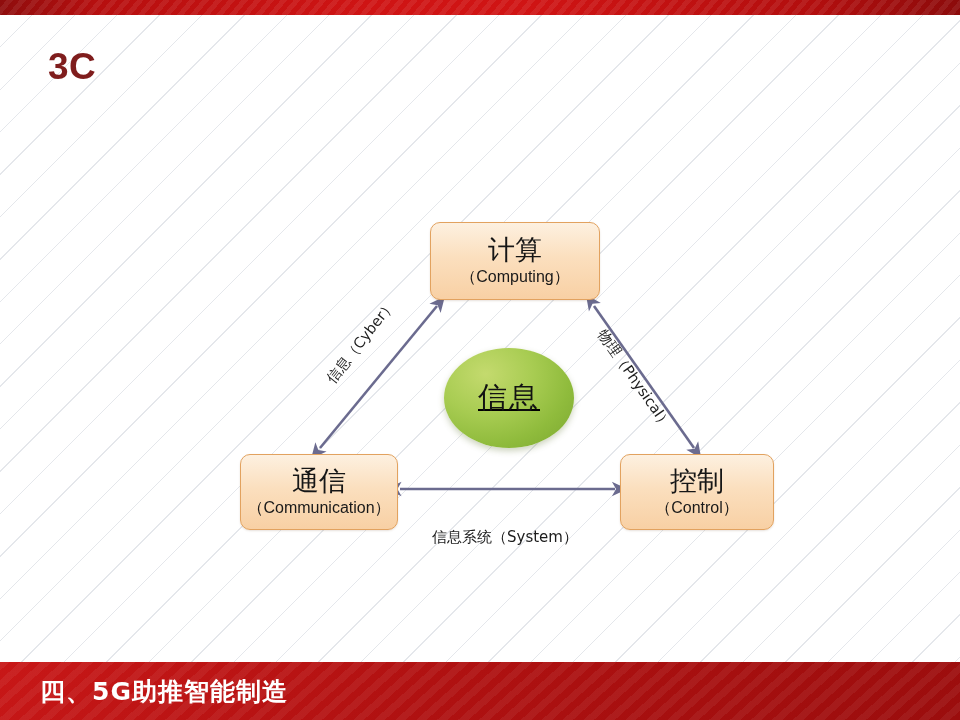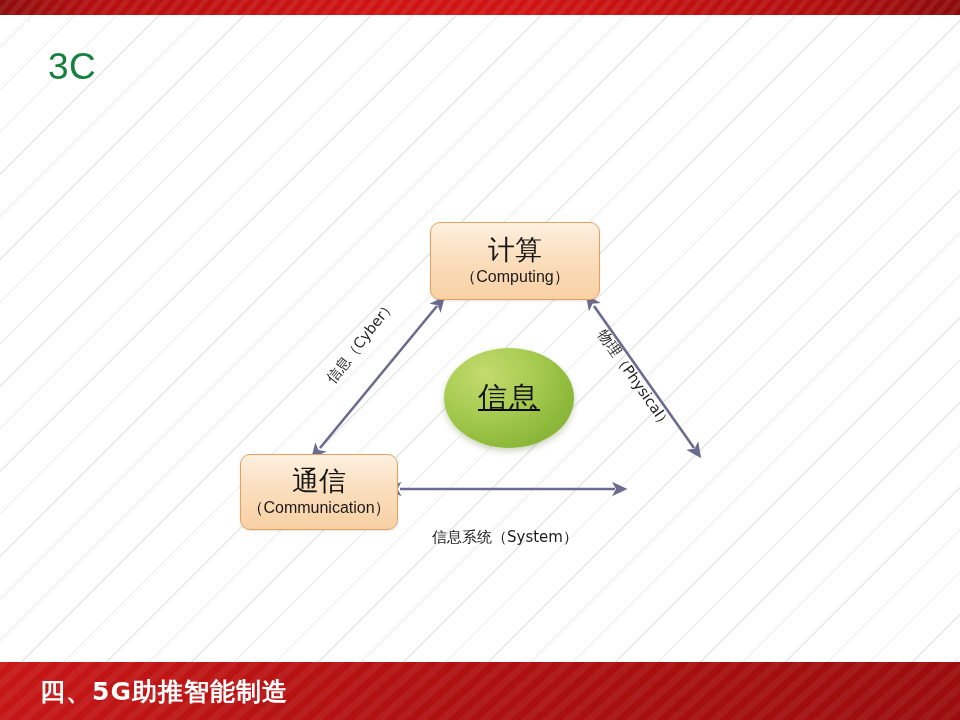--- a/index.html
+++ b/index.html
@@ -61,22 +61,22 @@
         rgba(255,255,255,0.07) 5px,
         rgba(255,255,255,0.07) 10px);
   }
 
   
   .slide-title {
     position: absolute;
     left: 48px;
     top: 48px;
     font-size: 37px;
-    font-weight: normal;
-    color: #15803d;
+    font-weight: bold;
+    color: #7f1d1d;
     letter-spacing: 0.5px;
     line-height: 1;
   }
 
   
   .diagram {
     position: absolute;
     left: 0;
     top: 0;
     width: 960px;
@@ -254,20 +254,24 @@
   <div class="node" id="node-computing">
     <span class="cn">计算</span>
     <span class="en">（Computing）</span>
   </div>
 
   <div class="node" id="node-communication">
     <span class="cn">通信</span>
     <span class="en">（Communication）</span>
   </div>
 
+  <div class="node" id="node-control">
+    <span class="cn">控制</span>
+    <span class="en">（Control）</span>
+  </div>
 
   <div class="edge-label" id="label-cyber">信息（Cyber）</div>
   <div class="edge-label" id="label-physical">物理（Physical）</div>
   <div class="edge-label" id="label-system">信息系统（System）</div>
 
   <div class="bottom-bar">
     <div class="bottom-bar-stripes"></div>
     <div class="bottom-bar-text">四、5G助推智能制造</div>
   </div>
 

